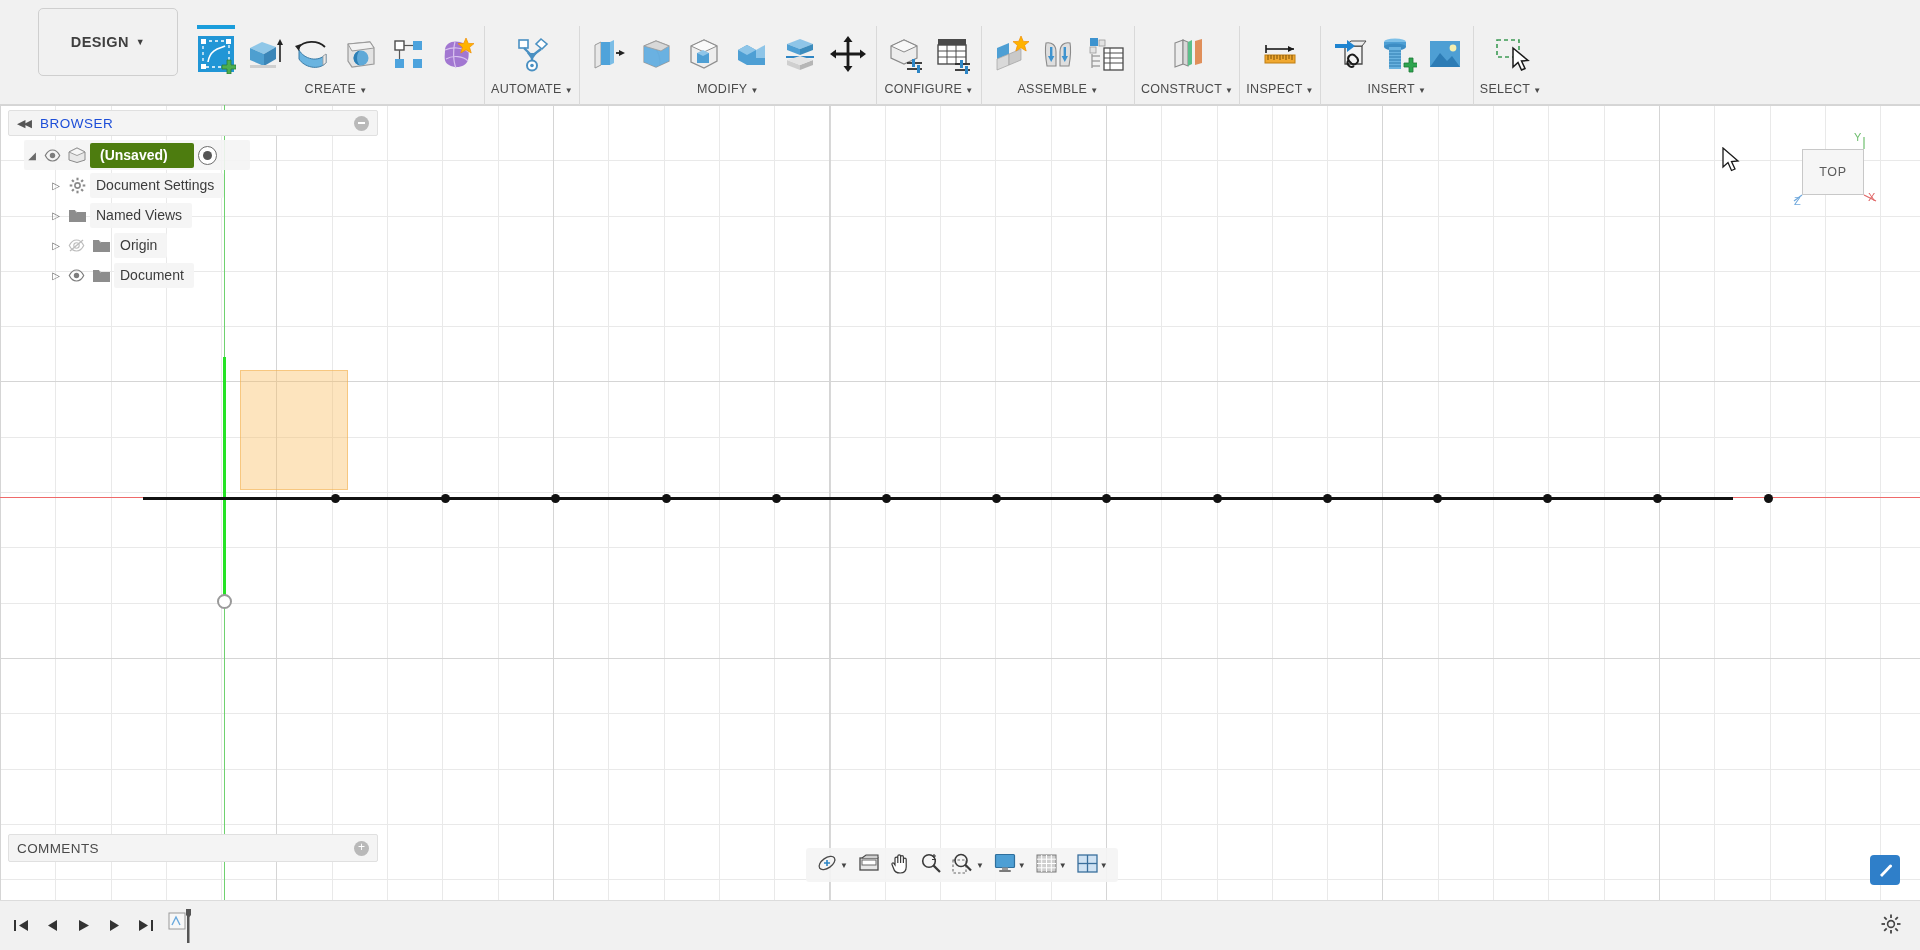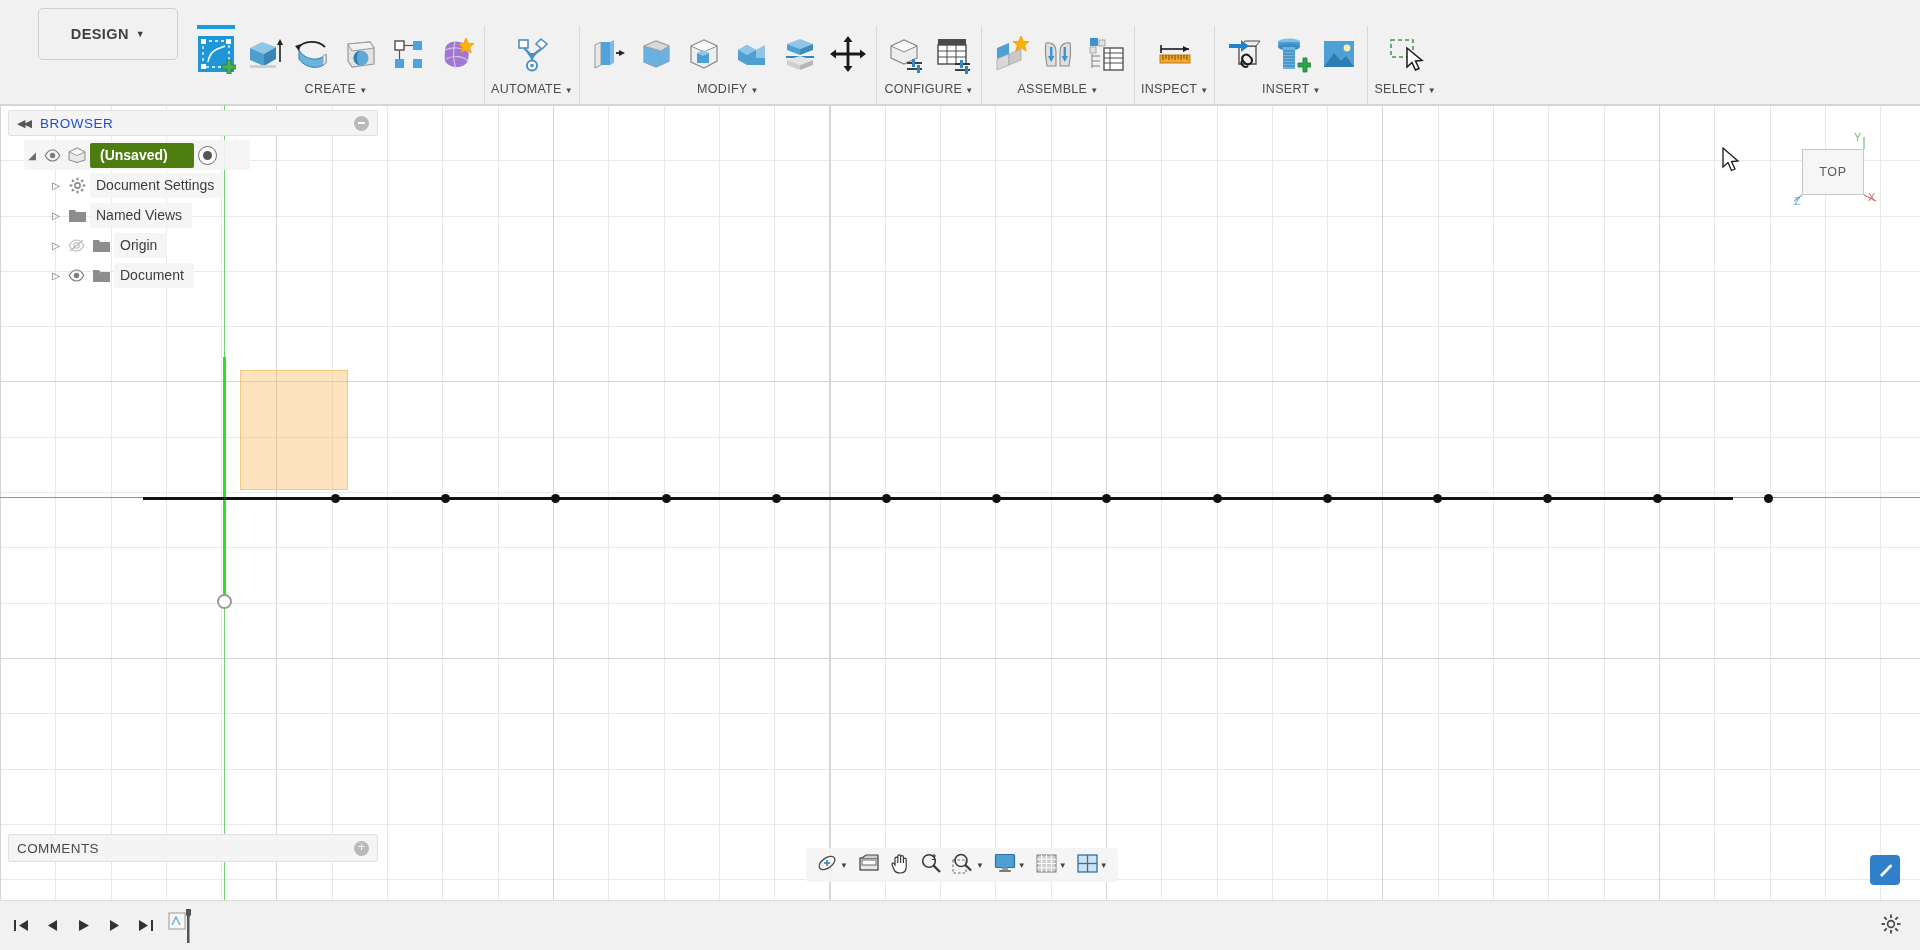--- a/index.html
+++ b/index.html
@@ -12,21 +12,21 @@
   }
   #app{ position:relative; width:1920px; height:950px; }
 
   
   .ribbon{
     position:absolute; left:0; top:0; width:1920px; height:105px;
     background:#f1f1f1; border-bottom:1px solid #d6d6d6;
     display:flex; align-items:flex-start;
   }
   .design-box{
-    width:140px; height:52px; margin:8px 10px 0 38px;
+    width:140px; height:68px; margin:8px 10px 0 38px;
     border:1px solid #cfcfcf; border-radius:5px; background:#f1f1f1;
     display:flex; align-items:center; justify-content:center;
     font-size:14.5px; font-weight:bold; letter-spacing:.4px; color:#3f3f3f;
     flex:none;
   }
   .design-box .caret{ margin-left:7px; font-size:9px; }
 
   .tabs-and-panels{ position:relative; flex:1; height:105px; }
   .tabstrip{
     position:absolute; top:0; left:0; height:26px;
@@ -431,20 +431,35 @@
  <rect x="18" y="14" width="19" height="22" fill="#fff" stroke="#4a4a4a" stroke-width="1.3"></rect>
  <line x1="18" y1="19" x2="37" y2="19" stroke="#4a4a4a" stroke-width="1"></line>
  <line x1="18" y1="24" x2="37" y2="24" stroke="#4a4a4a" stroke-width="1"></line>
  <line x1="18" y1="29" x2="37" y2="29" stroke="#4a4a4a" stroke-width="1"></line>
  <line x1="24" y1="14" x2="24" y2="36" stroke="#4a4a4a" stroke-width="1"></line>
                   </svg>
                 </span>
               </div>
             </div>
             <div class="panel-label"><span>ASSEMBLE</span><span class="caret">▼</span></div>
+          </div>
+          <div class="panel">
+            <div class="panel-icons">
+              <div class="btn">
+                <span>
+                  <svg width="40" height="40" viewBox="0 0 40 40">
+ <polygon points="8,9 16,6 16,30 8,33" fill="#ececec" stroke="#8a8a8a" stroke-width="1.1"></polygon>
+ <polygon points="16,6 21,8 21,32 16,30" fill="#d8d8d8" stroke="#8a8a8a" stroke-width="1.1"></polygon>
+ <polygon points="21,8 25,6 25,30 21,32" fill="#5cbf8a"></polygon>
+ <polygon points="28,7 35,5 35,29 28,31" fill="#e08f5a"></polygon>
+                  </svg>
+                </span>
+              </div>
+            </div>
+            <div class="panel-label"><span>CONSTRUCT</span><span class="caret">▼</span></div>
           </div>
           <div class="panel">
             <div class="panel-icons">
               <div class="btn">
                 <span>
                   <svg width="40" height="40" viewBox="0 0 40 40">
  <line x1="6" y1="15" x2="34" y2="15" stroke="#1a1a1a" stroke-width="1.6"></line>
  <line x1="6" y1="11" x2="6" y2="19" stroke="#1a1a1a" stroke-width="1.6"></line>
  <polygon points="34,15 28,12 28,18" fill="#1a1a1a"></polygon>
  <rect x="5" y="21" width="30" height="8" fill="#f0a830" stroke="#c07f12" stroke-width="1"></rect>

